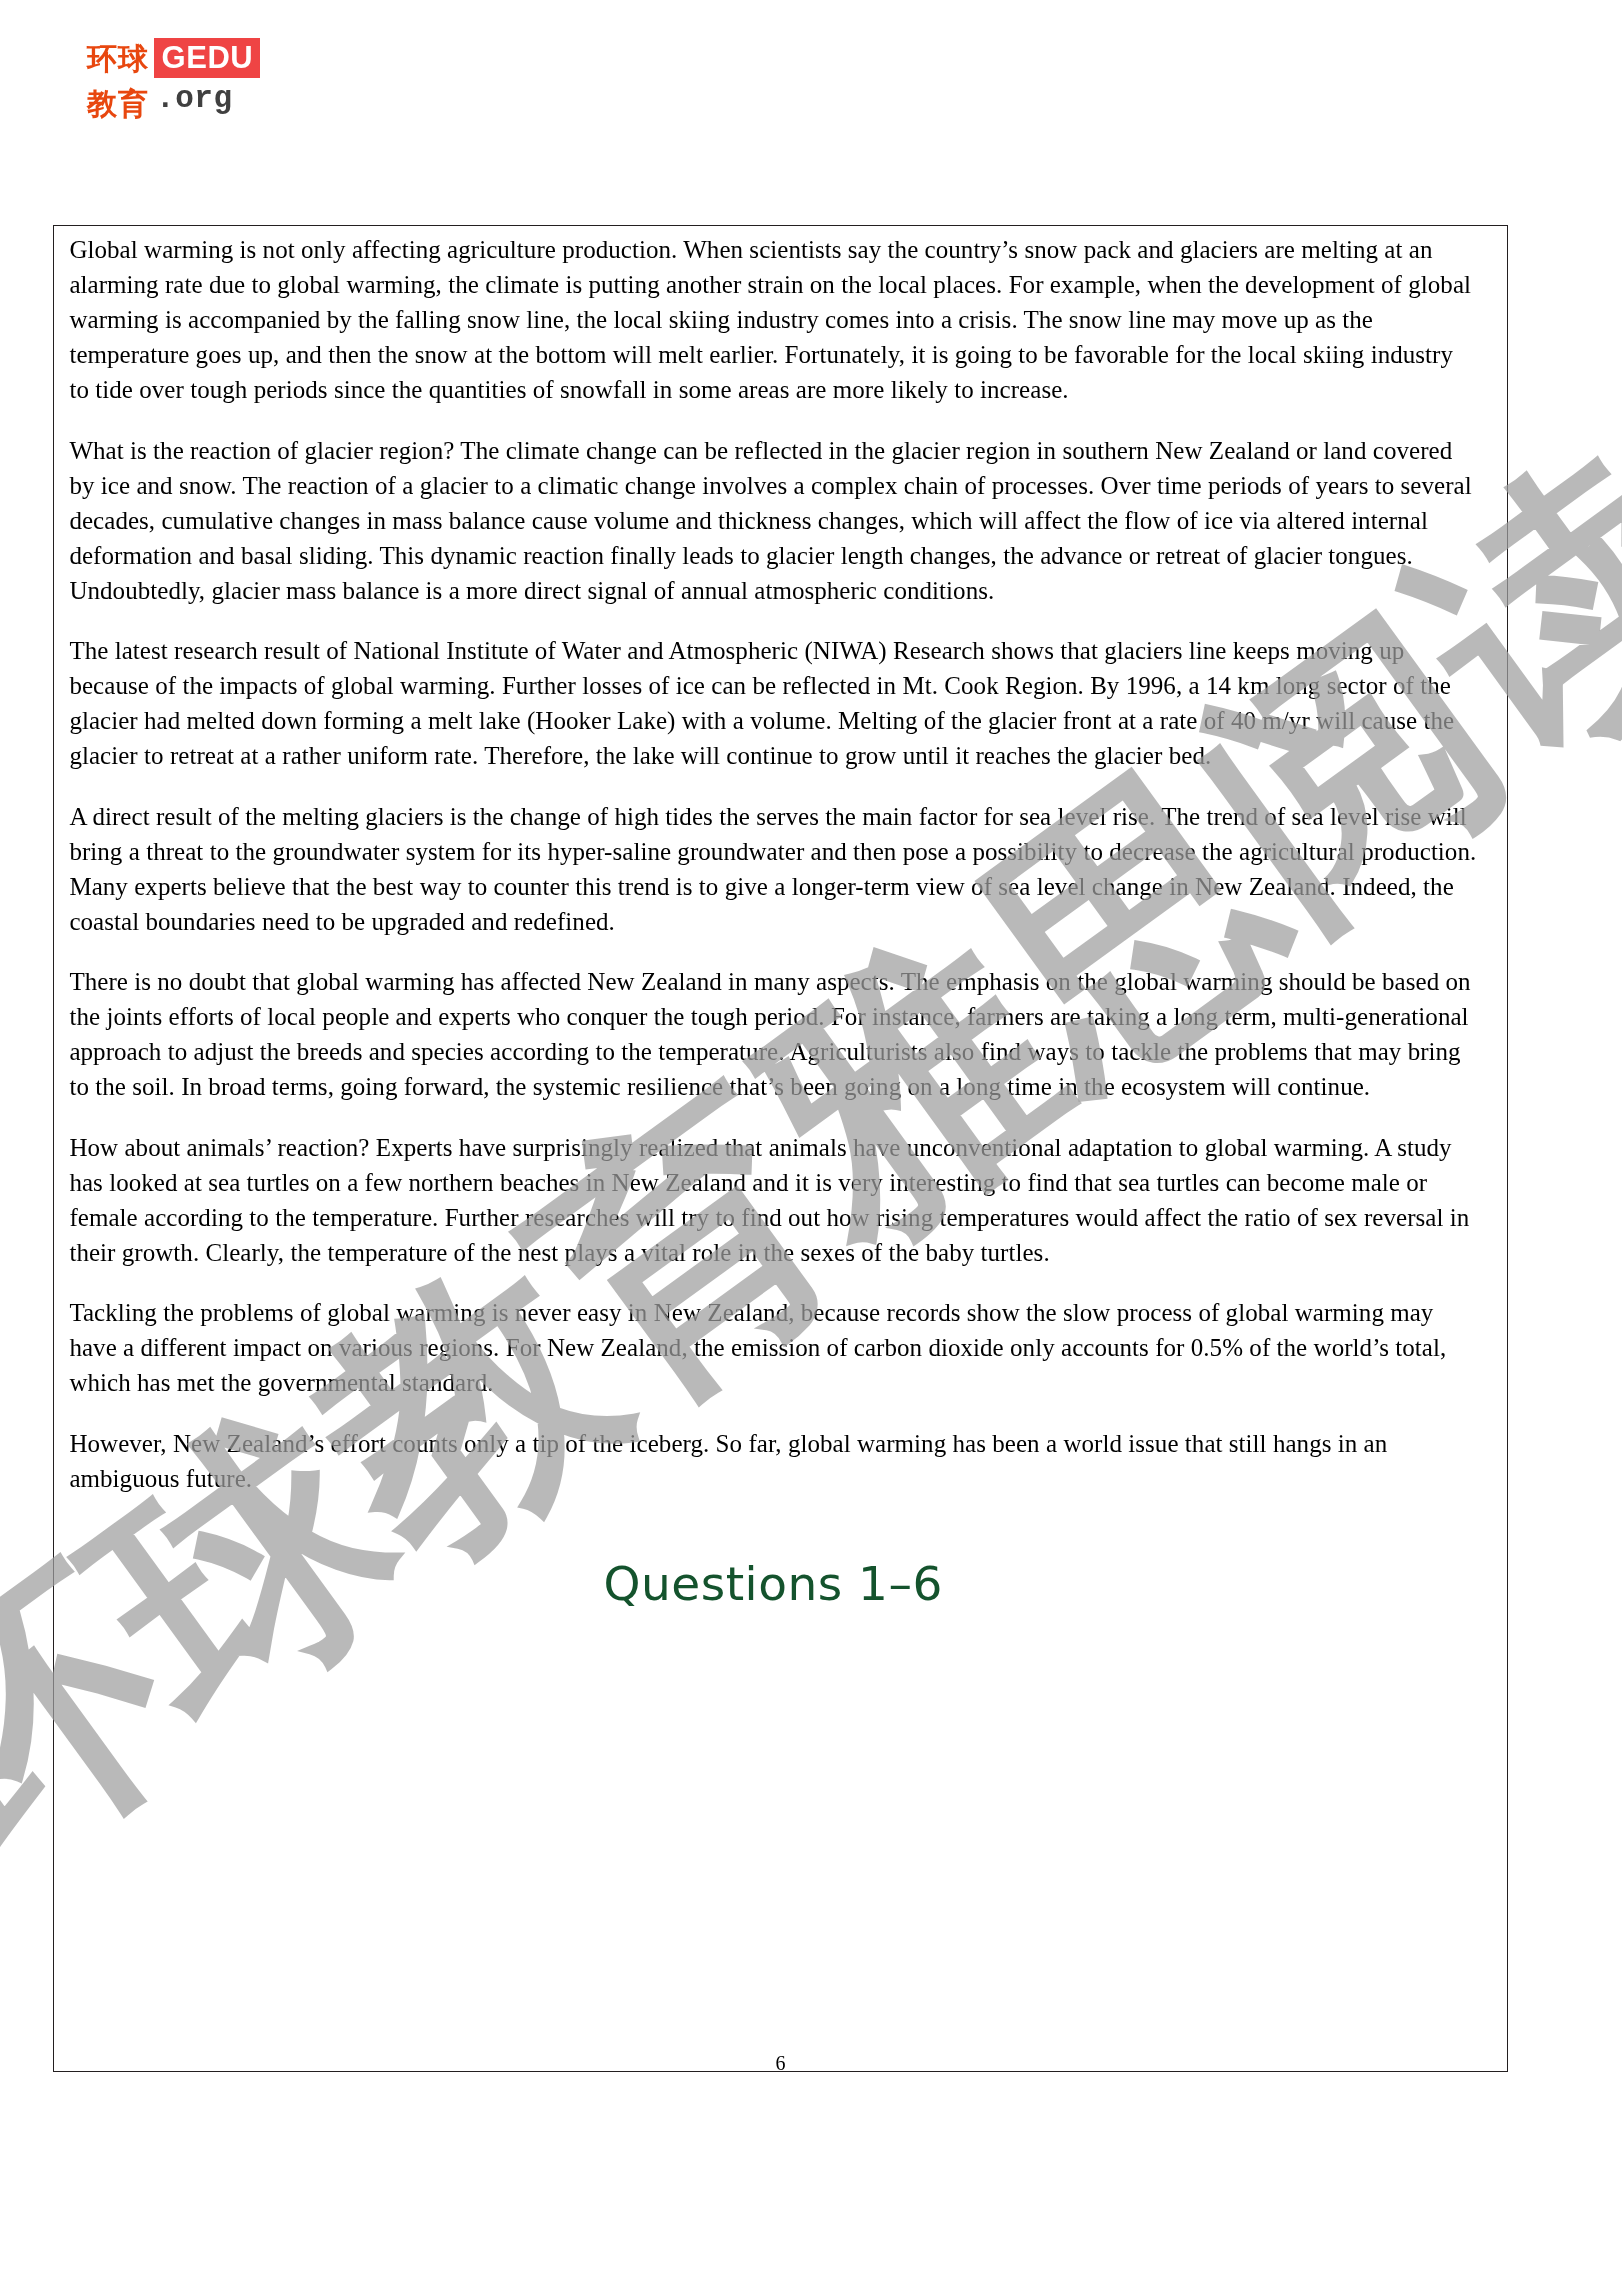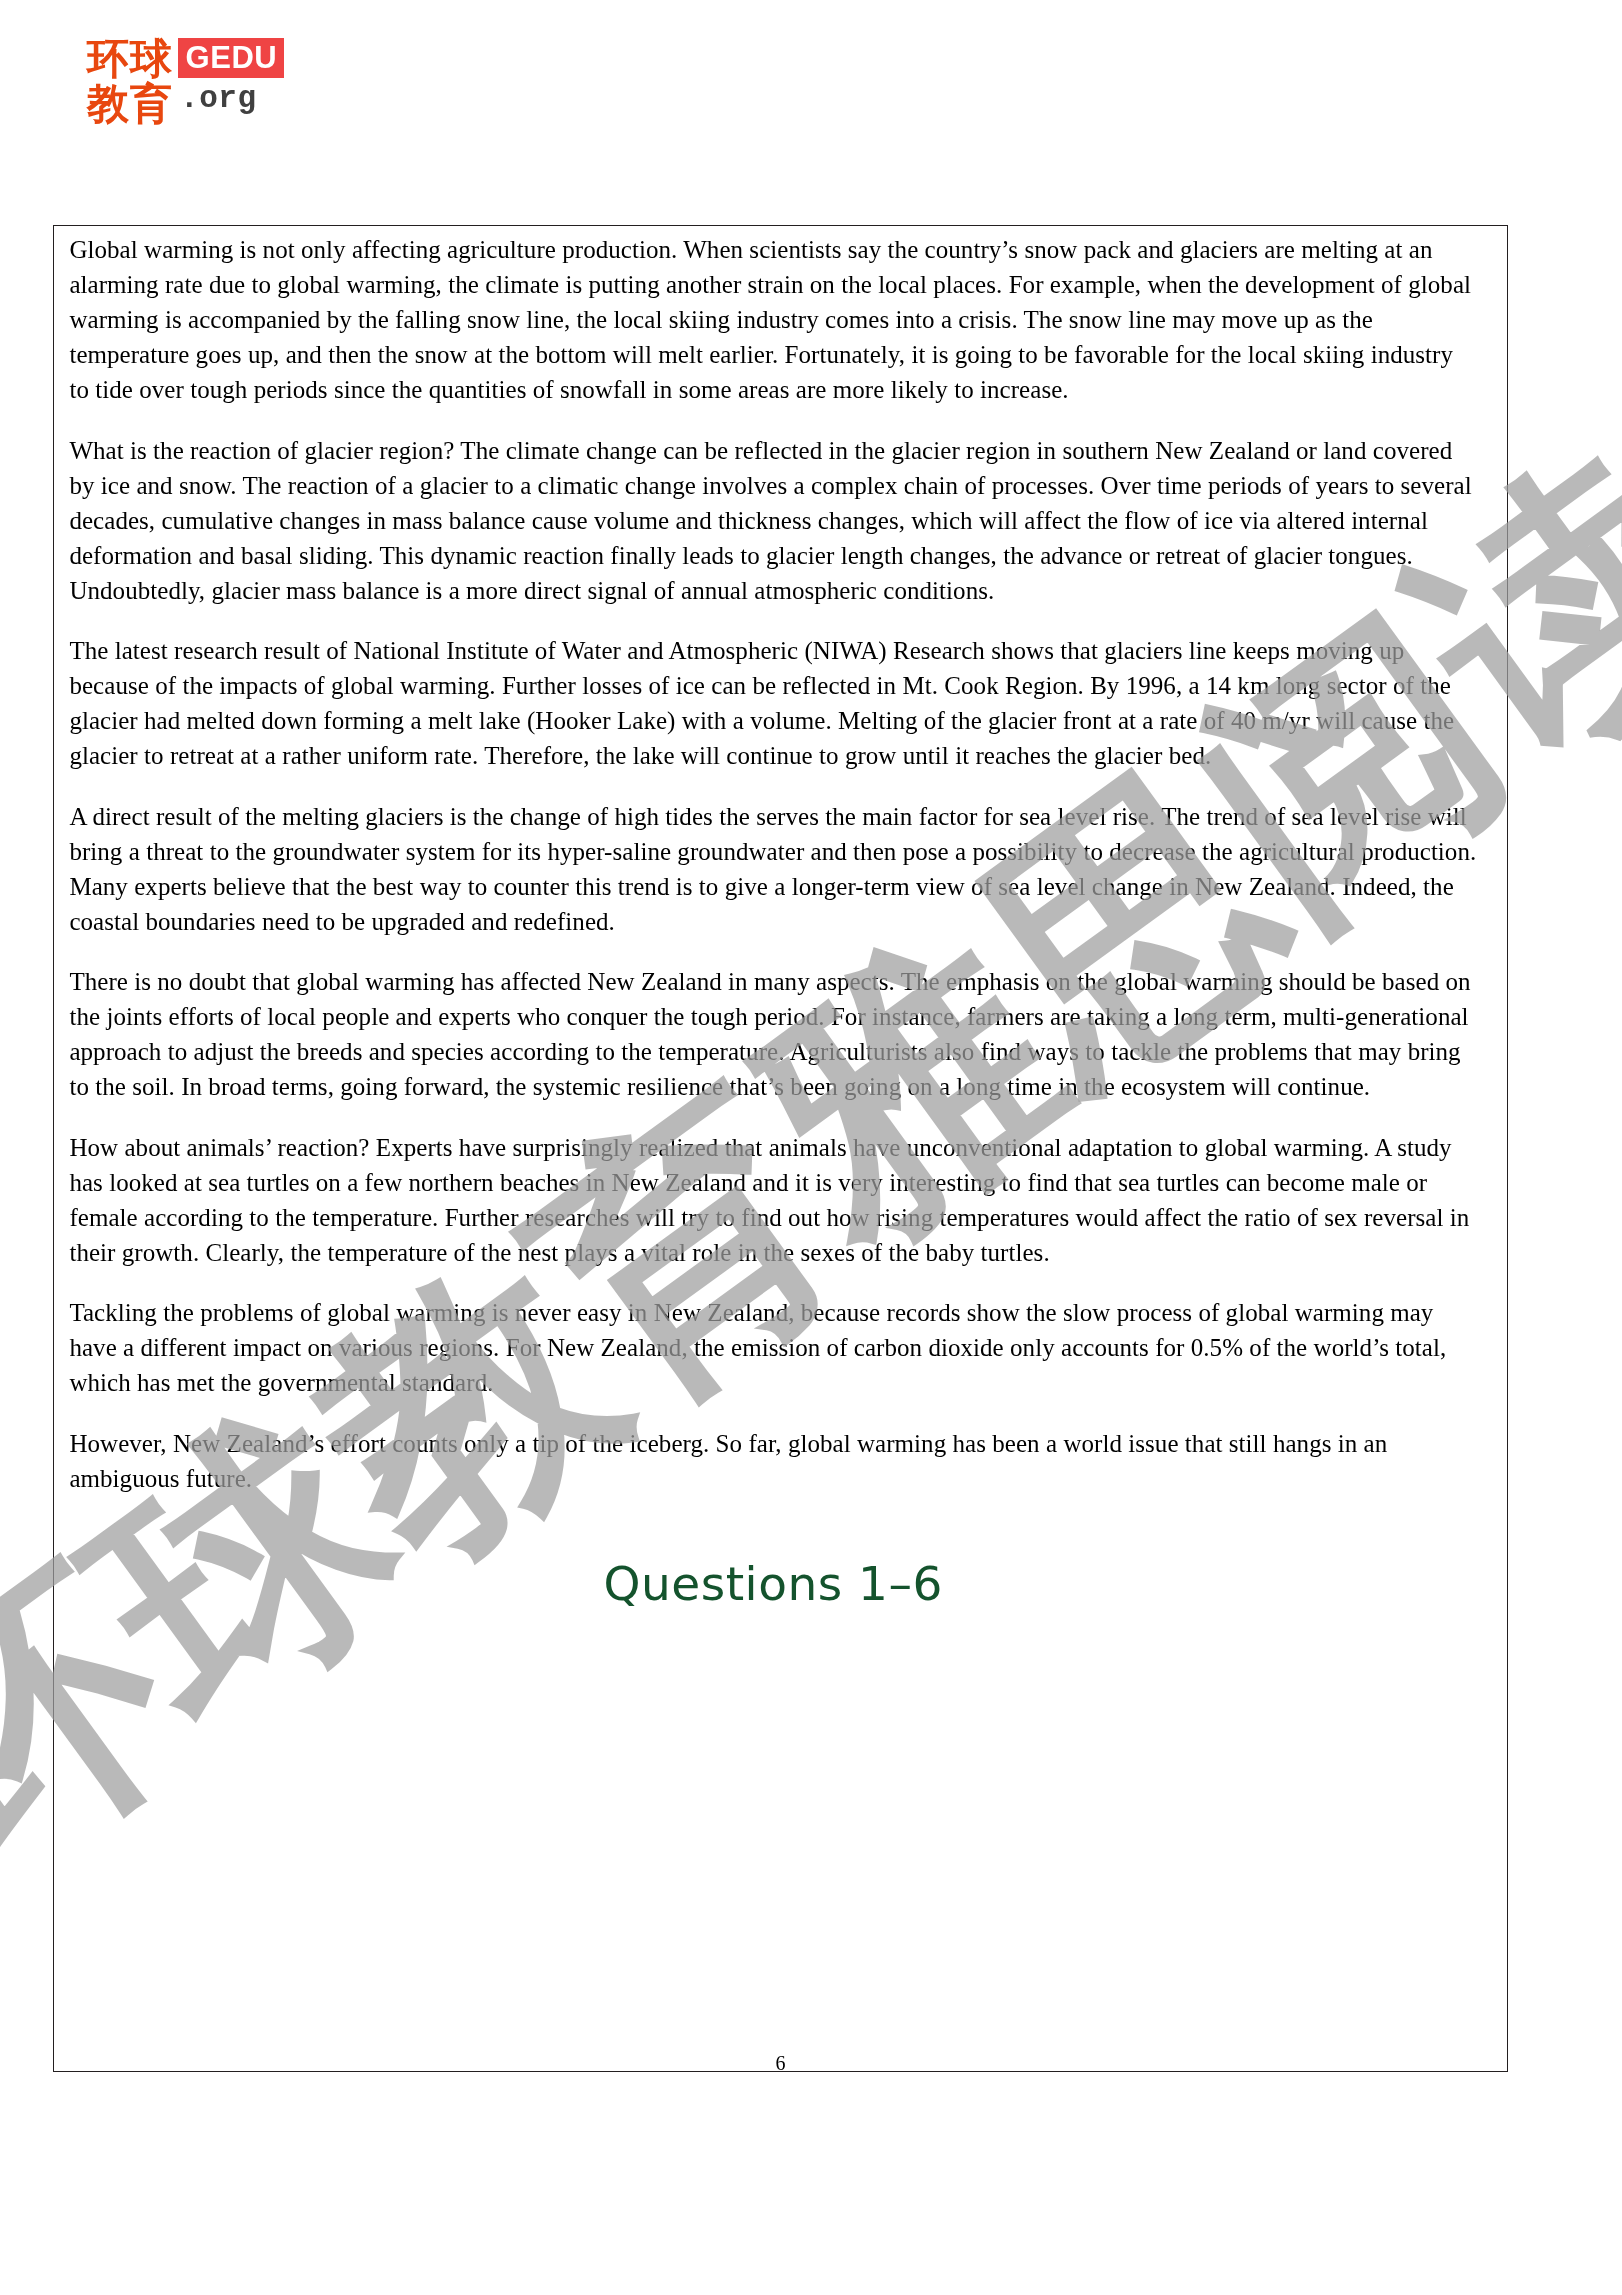--- a/index.html
+++ b/index.html
@@ -21,21 +21,21 @@
     left: 87px;
     top: 36px;
     display: flex;
     align-items: flex-start;
     gap: 5.5px;
   }
   .logo-cn {
     font-family: "DejaVu Sans", sans-serif;
     font-weight: bold;
     color: #e8470f;
-    font-size: 42px;
+    font-size: 30px;
     line-height: 45px;
     letter-spacing: 0.9px;
   }
   .logo-right {
     display: flex;
     flex-direction: column;
     align-items: flex-start;
     margin-top: 1.8px;
   }
   .logo-gedu {

